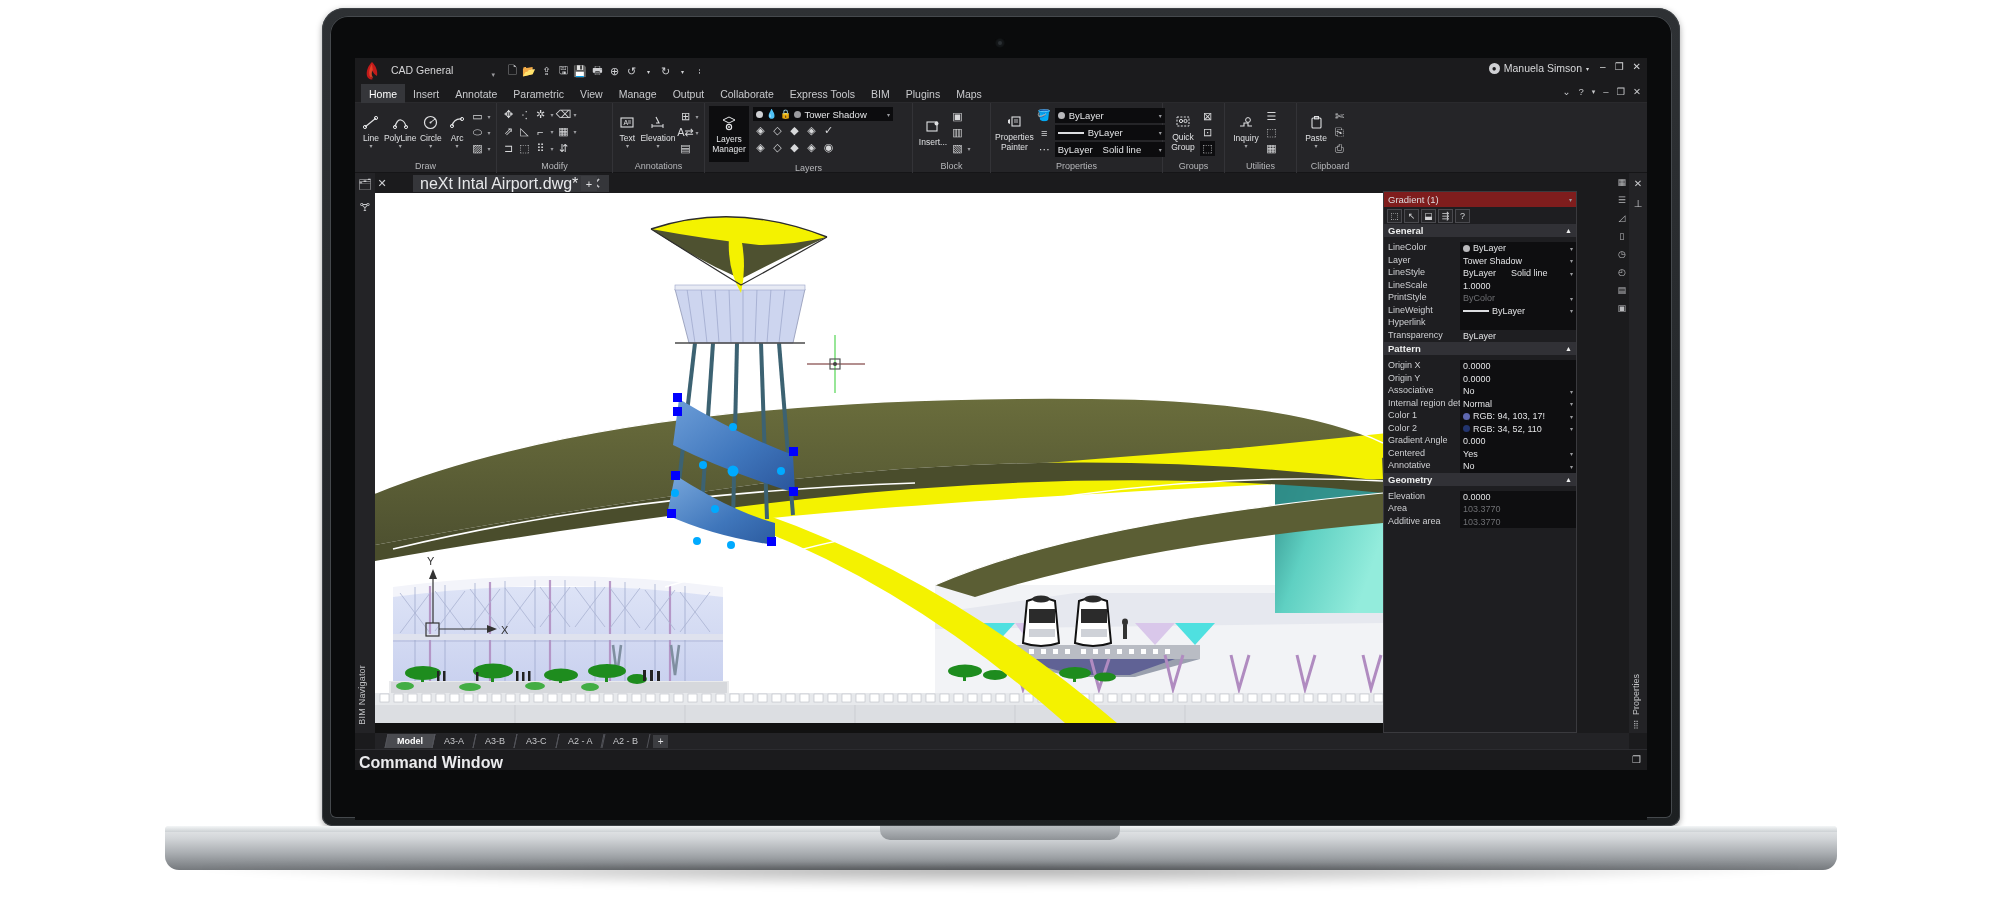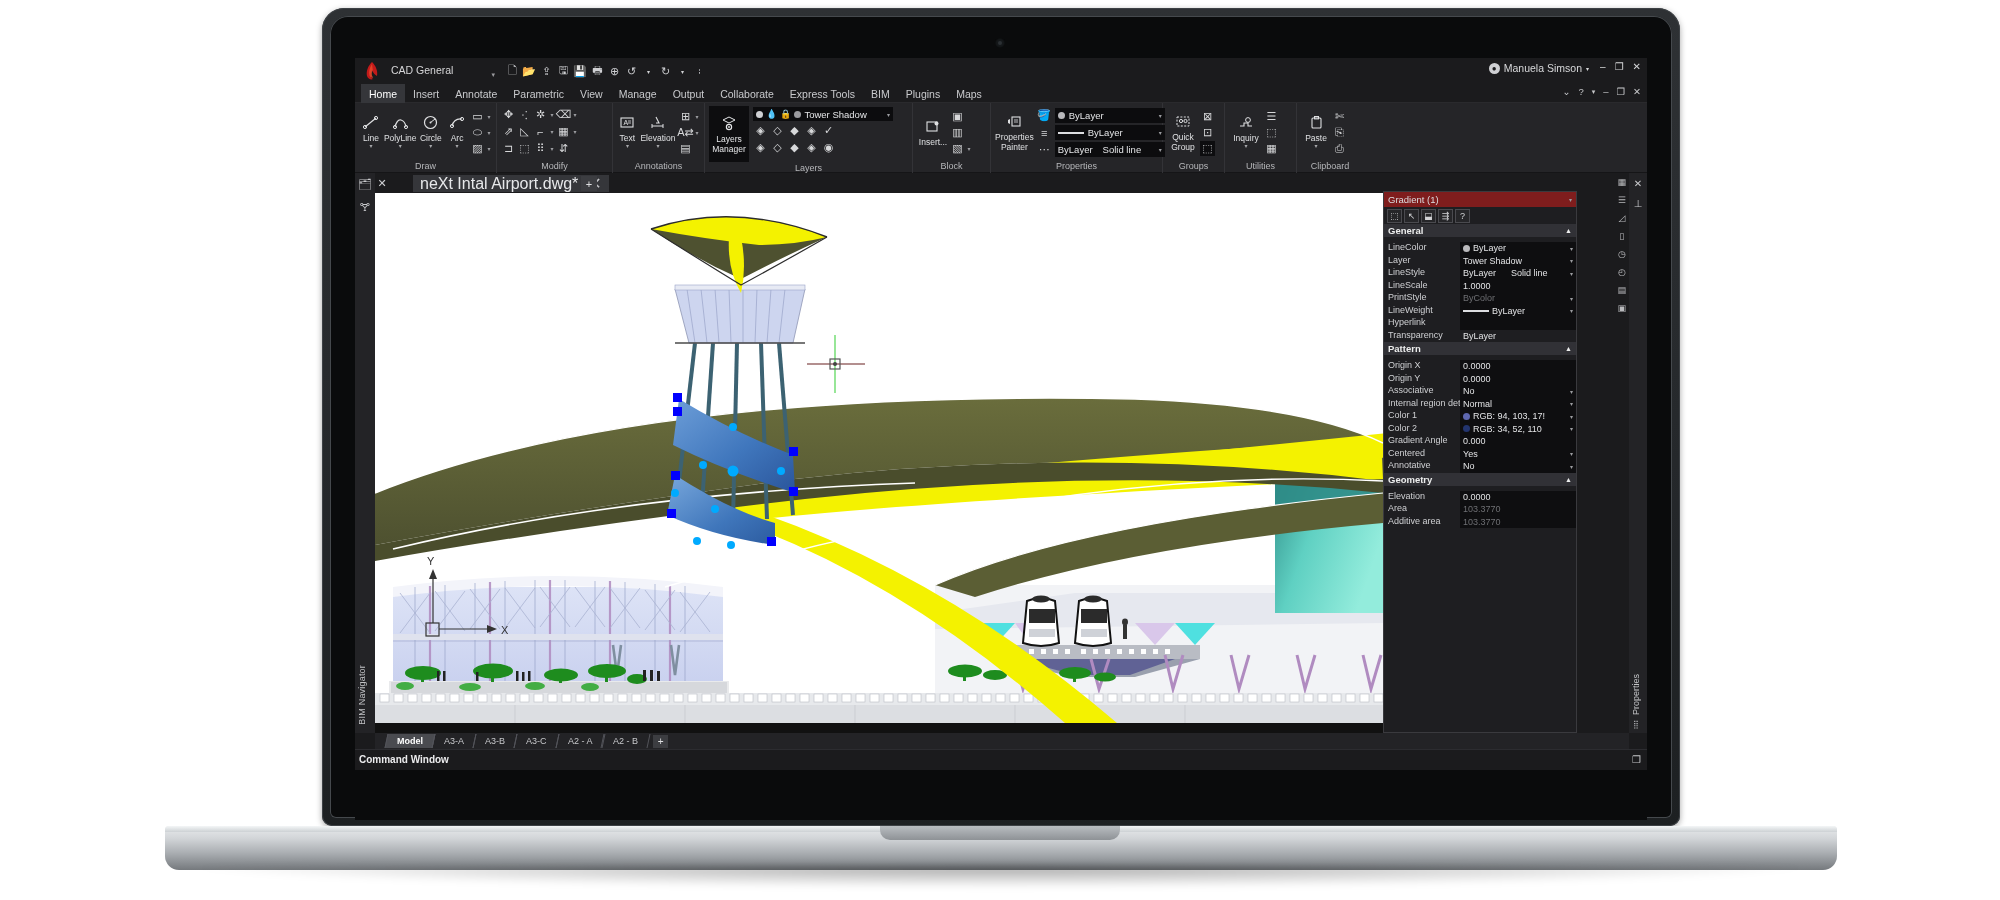--- a/index.html
+++ b/index.html
@@ -173,21 +173,21 @@
           transform:skewX(-12deg); border-left:1px solid #53545a; border-right:1px solid #53545a;
           margin-left:-1px; }
   .ltab span { transform:skewX(12deg); }
   .ltab.active { background:#4a4b50; color:#ffffff; font-weight:bold; }
   .ltplus { width:15px; height:13px; background:#3c3d41; color:#dfe0e2; font-size:10px;
             display:flex; align-items:center; justify-content:center; margin-left:4px; }
 
   
   .cmdwin { position:absolute; left:0; top:691px; width:1292px; height:21px; background:#1b1b1d;
             border-top:1px solid #2c2c30; }
-  .cmdlabel { position:absolute; left:4px; top:4px; color:#ececee; font-size:10px; font-weight:bold; }
+  .cmdlabel { position:absolute; left:4px; top:4px; color:#ececee; font-size:16px; font-weight:bold; }
   .cmdico { position:absolute; right:6px; top:4px; color:#c2c3c6; font-size:10px; }
 
   
   .below { position:absolute; left:355px; top:770px; width:1292px; height:50px; background:#0a0b0c; }
 </style>
 </head>
 <body>
 
 <div id="stage">
 

